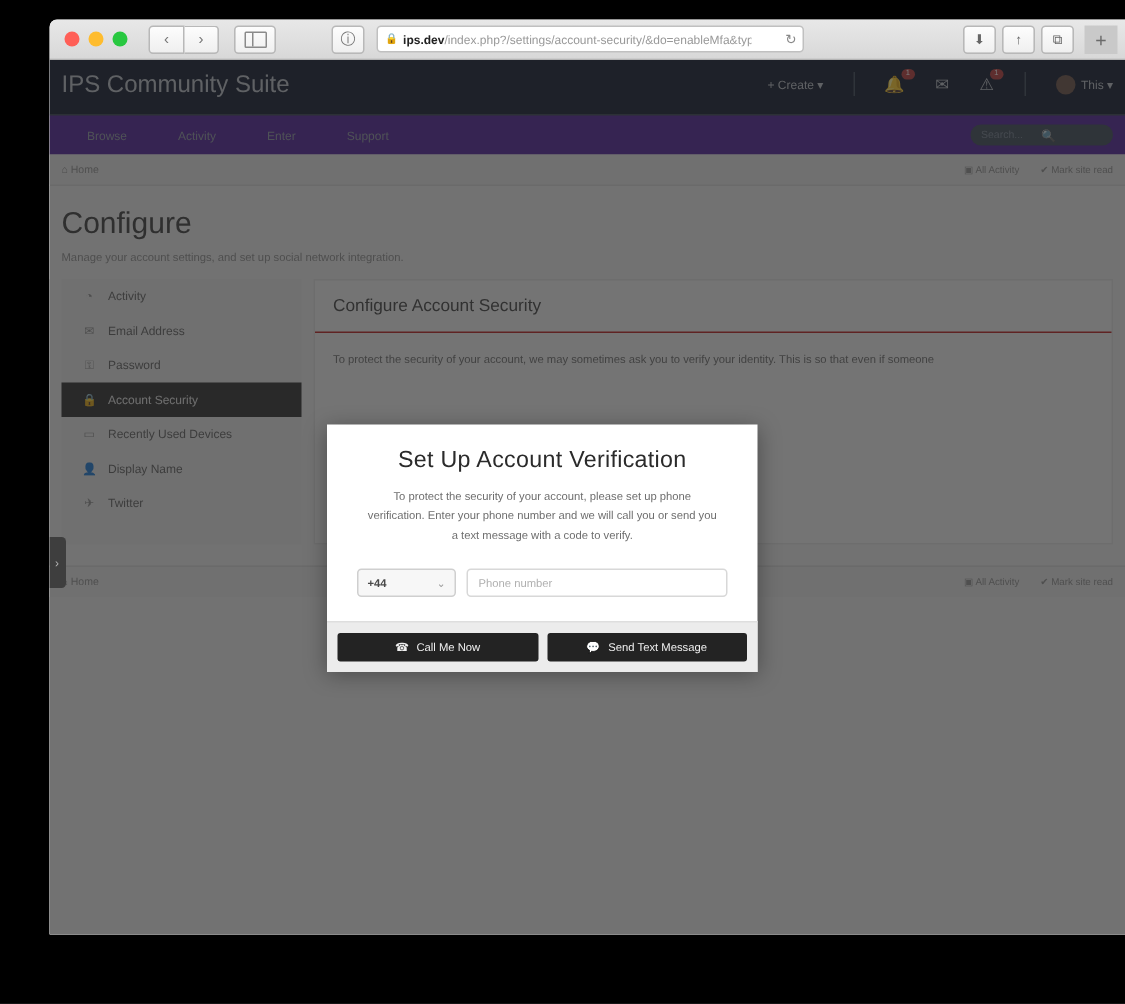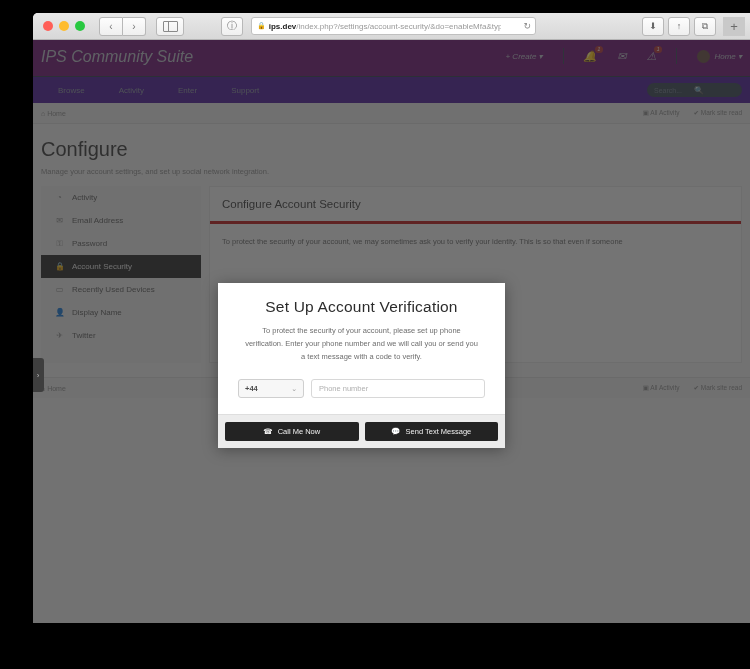--- a/index.html
+++ b/index.html
@@ -40,21 +40,21 @@
   .rightbtns{position:absolute;right:34px;display:flex;gap:4px;}
   .rbtn{width:20px;height:17px;border:1px solid #b8b8b8;border-radius:3px;
         background:linear-gradient(#fdfdfd,#efefef);display:flex;align-items:center;justify-content:center;
         font-size:9px;color:#666;}
   .plusbtn{position:absolute;right:5px;width:22px;height:19px;background:#c9c9c9;color:#6a6a6a;
            display:flex;align-items:center;justify-content:center;font-size:13px;}
 
   
   .page{position:relative;height:583px;background:#e9e9e9;overflow:hidden;}
 
-  .ipsnav{background:#701a75;height:36px;position:relative;font-style:italic;}
+  .ipsnav{background:#0f172a;height:36px;position:relative;}
   .brand{position:absolute;left:8px;top:8px;font-size:16px;color:#b9bec6;font-weight:400;}
   .navright{position:absolute;right:8px;top:8px;display:flex;align-items:center;gap:20px;}
   .create{font-size:8px;color:#b9bec6;}
   .divider{width:1px;height:16px;background:#3c4858;}
   .ico{position:relative;color:#b9bec6;font-size:11px;}
   .badge{position:absolute;top:-4px;right:-6px;background:#b63939;color:#fff;font-size:5px;
          border-radius:6px;padding:1px 3px;line-height:1;}
   .avatarwrap{display:flex;align-items:center;gap:4px;}
   .avatar{width:13px;height:13px;border-radius:50%;background:#6a4f45;}
   .uname{font-size:8px;color:#b9bec6;}
@@ -78,21 +78,21 @@
   .pagesub{font-size:7.5px;color:#8d8d8d;margin-top:6px;}
 
   .body{display:flex;padding:0 8px;gap:8px;}
   .sidebar{width:160px;background:#e4e4e4;}
   .sbitem{height:23px;display:flex;align-items:center;gap:8px;padding-left:14px;font-size:8px;color:#5e5e5e;}
   .sbitem.active{background:#2b2b2b;color:#e0e0e0;}
   .sbicon{width:9px;font-size:8px;color:#8b8b8b;text-align:center;}
   .sbitem.active .sbicon{color:#e0e0e0;}
 
   .content{flex:1;background:#efefef;border:1px solid #dcdcdc;min-height:175px;}
-  .contenthead{padding:11px 12px;border-bottom:3px solid #b91c1c;}
+  .contenthead{padding:11px 12px;border-bottom:1px solid #b91c1c;}
   .contenthead h2{margin:0;font-size:11.5px;color:#3f3f3f;font-weight:400;}
   .contentbody{padding:11px 12px;font-size:7.5px;color:#6b6b6b;line-height:1.9;}
 
   .footerbar{height:20px;background:#e4e4e4;border-top:1px solid #d6d6d6;display:flex;align-items:center;
              padding:0 8px;position:relative;margin-top:14px;}
   .sitefooter{text-align:center;padding-top:16px;}
   .flinks{font-size:8px;color:#6a6a6a;display:flex;gap:14px;justify-content:center;}
   .copyright{font-size:6.5px;color:#9a9a9a;margin-top:9px;}
 
   
@@ -161,21 +161,21 @@
         <div class="brand">IPS Community Suite</div>
         <div class="navright">
           <span class="create">+ Create ▾</span>
           <span class="divider"></span>
           <span class="ico">🔔<span class="badge">1</span></span>
           <span class="ico">✉</span>
           <span class="ico">⚠<span class="badge">1</span></span>
           <span class="divider"></span>
           <span class="avatarwrap">
             <span class="avatar"></span>
-            <span class="uname">Home ▾</span>
+            <span class="uname">This ▾</span>
           </span>
         </div>
       </div>
 
       <div class="tabsbar">
         <span class="tab">Browse</span>
         <span class="tab">Activity</span>
         <span class="tab">Enter</span>
         <span class="tab">Support</span>
         <div class="searchbox">

